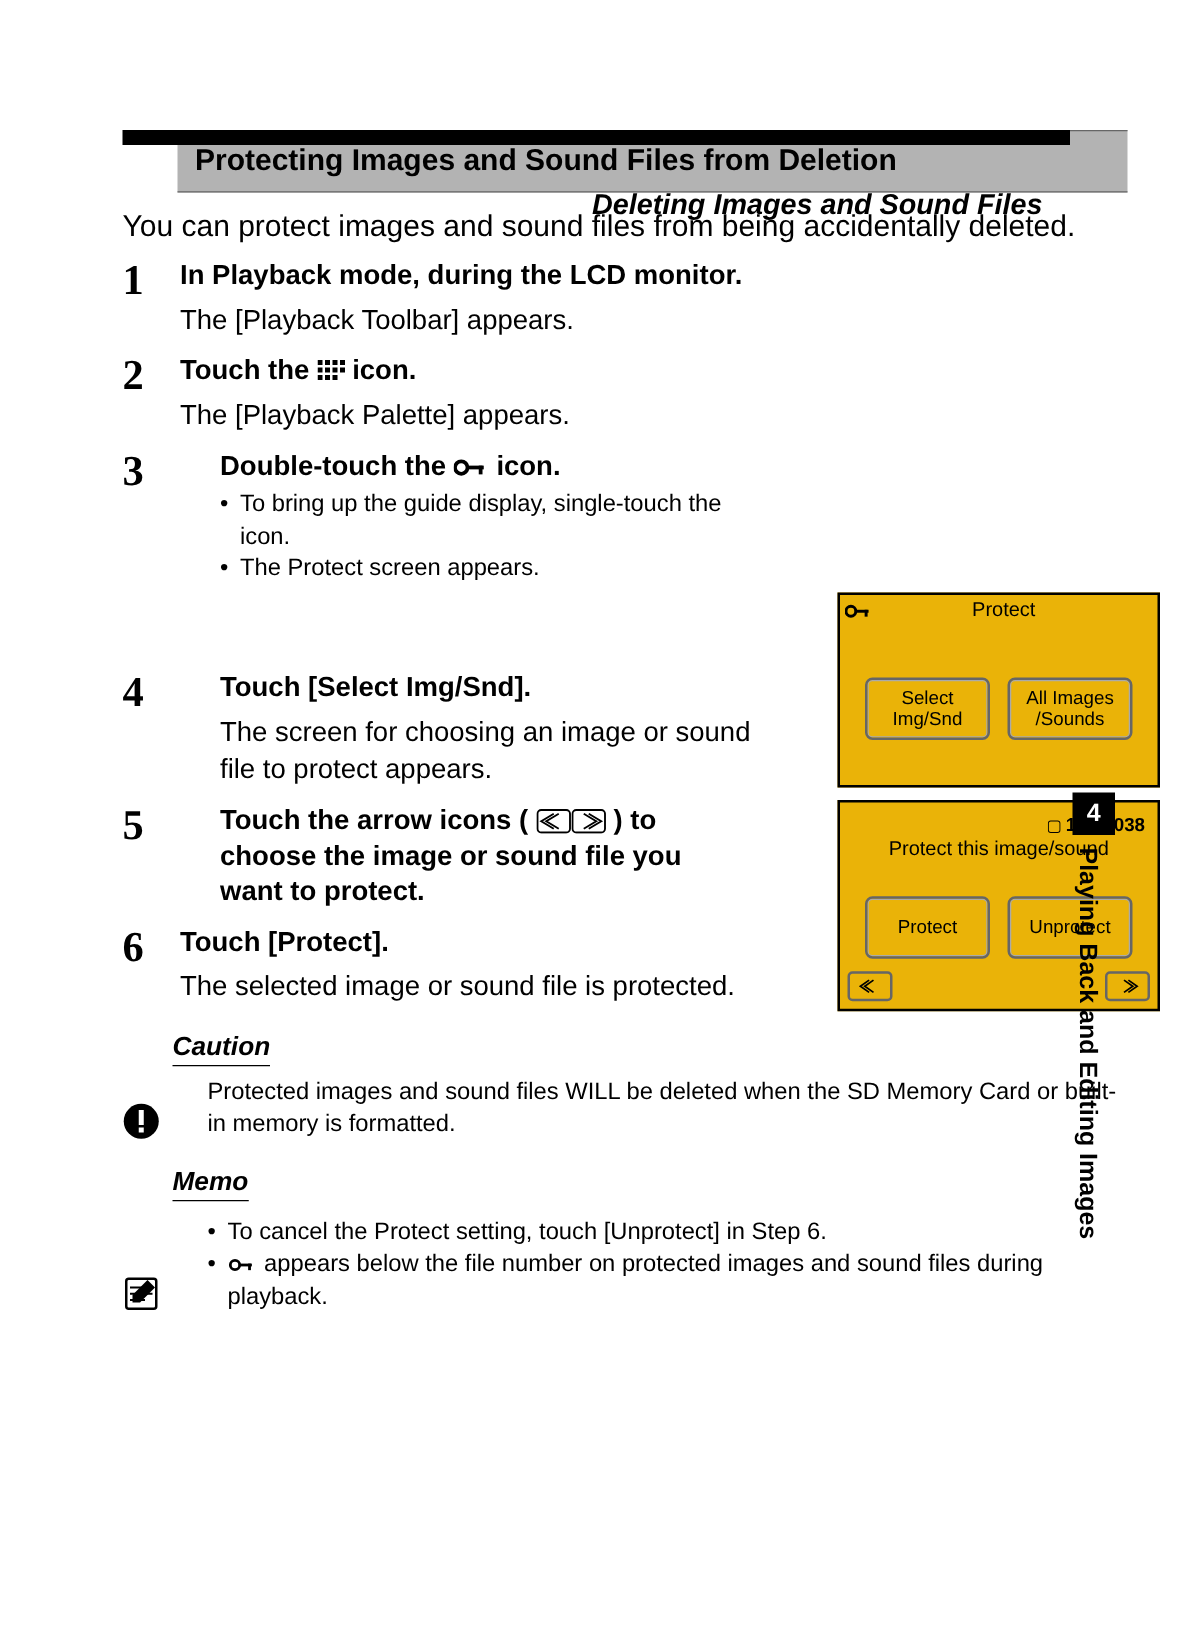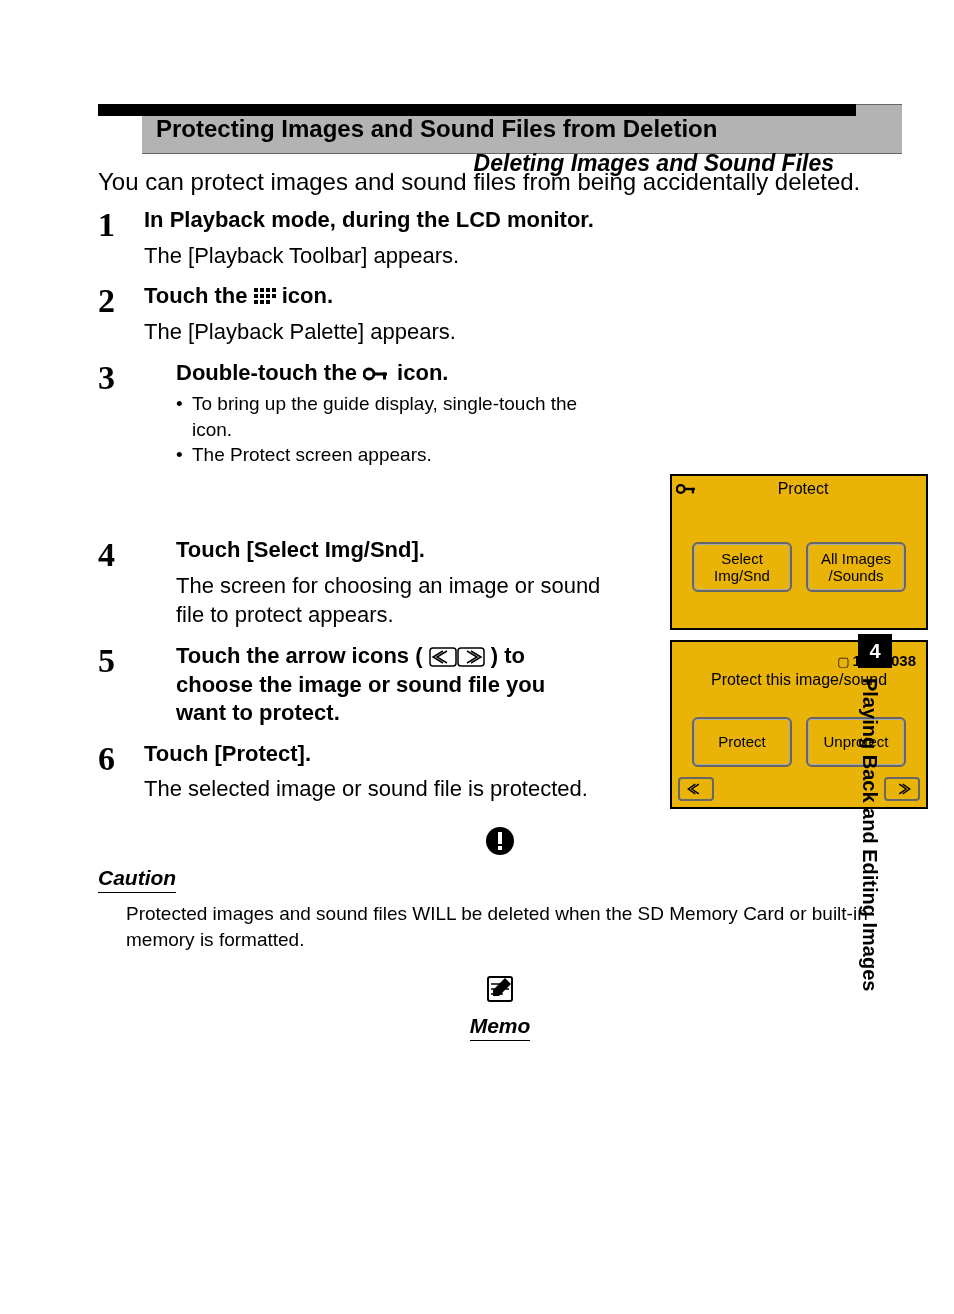--- a/index.html
+++ b/index.html
@@ -30,21 +30,21 @@
   .screen2-top { padding: 10px 10px 0 10px; }
   .file-num { text-align: right; font-size: 15px; font-weight: bold; }
   .file-num::before { content: "▢"; font-size: 13px; margin-right: 3px; font-weight: normal; }
   .prompt { text-align: center; font-size: 16px; margin: 2px 0 10px 0; }
   .screen2-buttons { display: flex; justify-content: center; gap: 14px; padding: 18px 14px 10px 14px; }
   .nav-row { display: flex; justify-content: space-between; padding: 0 6px 6px 6px; }
   .nav-btn { border: 2px solid #666; border-radius: 4px; width: 36px; height: 24px; display: flex; align-items: center; justify-content: center; font-size: 14px; }
   .side-tab { position: absolute; right: 62px; top: 530px; width: 34px; }
   .side-tab-box { background: #000; color: #fff; width: 34px; height: 34px; display: flex; align-items: center; justify-content: center; font-weight: bold; font-size: 20px; }
   .side-text { writing-mode: vertical-rl; font-weight: bold; font-size: 20px; margin-top: 10px; height: 440px; }
-  .note-block { display: flex; align-items: center; margin-top: 22px; gap: 10px; flex-direction: column; }
+  .note-block { display: flex; align-items: flex-end; margin-top: 22px; gap: 10px; }
   .note-icon { width: 30px; height: 30px; flex-shrink: 0; }
   .note-title { font-style: italic; font-weight: bold; font-size: 21px; border-bottom: 1px solid #000; display: inline-block; padding-bottom: 2px; margin-bottom: 8px; }
   .note-body { font-size: 19px; line-height: 1.35; margin-left: 28px; }
   .note-col { flex: 1; }
   .step5 .step-head { max-width: 420px; }
   .step3 .step-body, .step4 .step-body, .step5 .step-body { max-width: 440px; margin-left: 32px; }
   svg.inline-icon { display: inline-block; }
 </style>
 </head>
 <body>
@@ -164,20 +164,30 @@
   </div>
 
   <div class="note-block">
     <svg class="note-icon" viewBox="0 0 30 30">
       <rect x="3" y="3" width="24" height="24" rx="2" fill="#fff" stroke="#000" stroke-width="2"></rect>
       <path d="M6 10 h18 M6 15 h18 M6 20 h12" stroke="#000" stroke-width="1.5"></path>
       <path d="M20 4 l6 6 -12 12 -6 0 0 -6 z" fill="#000"></path>
     </svg>
     <div class="note-col">
       <div class="note-title">Memo</div>
+      <ul class="bullets note-body">
+        <li>To cancel the Protect setting, touch [Unprotect] in Step 6.</li>
+        <li>
+          <svg class="inline-icon" width="24" height="12" viewBox="0 0 28 16" style="vertical-align:-1px">
+            <circle cx="6" cy="8" r="5" fill="none" stroke="#000" stroke-width="3"></circle>
+            <rect x="10" y="6.5" width="14" height="3" fill="#000"></rect>
+            <rect x="20" y="6.5" width="3" height="7" fill="#000"></rect>
+          </svg><span> appears below the file number on protected images and sound files during playback.</span>
+        </li>
+      </ul>
     </div>
   </div>
 
   <div class="illus-area">
     <div class="screen">
       <div class="screen-head">
         <svg class="key-icon" width="22" height="14" viewBox="0 0 28 16">
           <circle cx="6" cy="8" r="5" fill="none" stroke="#000" stroke-width="3"></circle>
           <rect x="10" y="6.5" width="14" height="3" fill="#000"></rect>
           <rect x="20" y="6.5" width="3" height="7" fill="#000"></rect>

